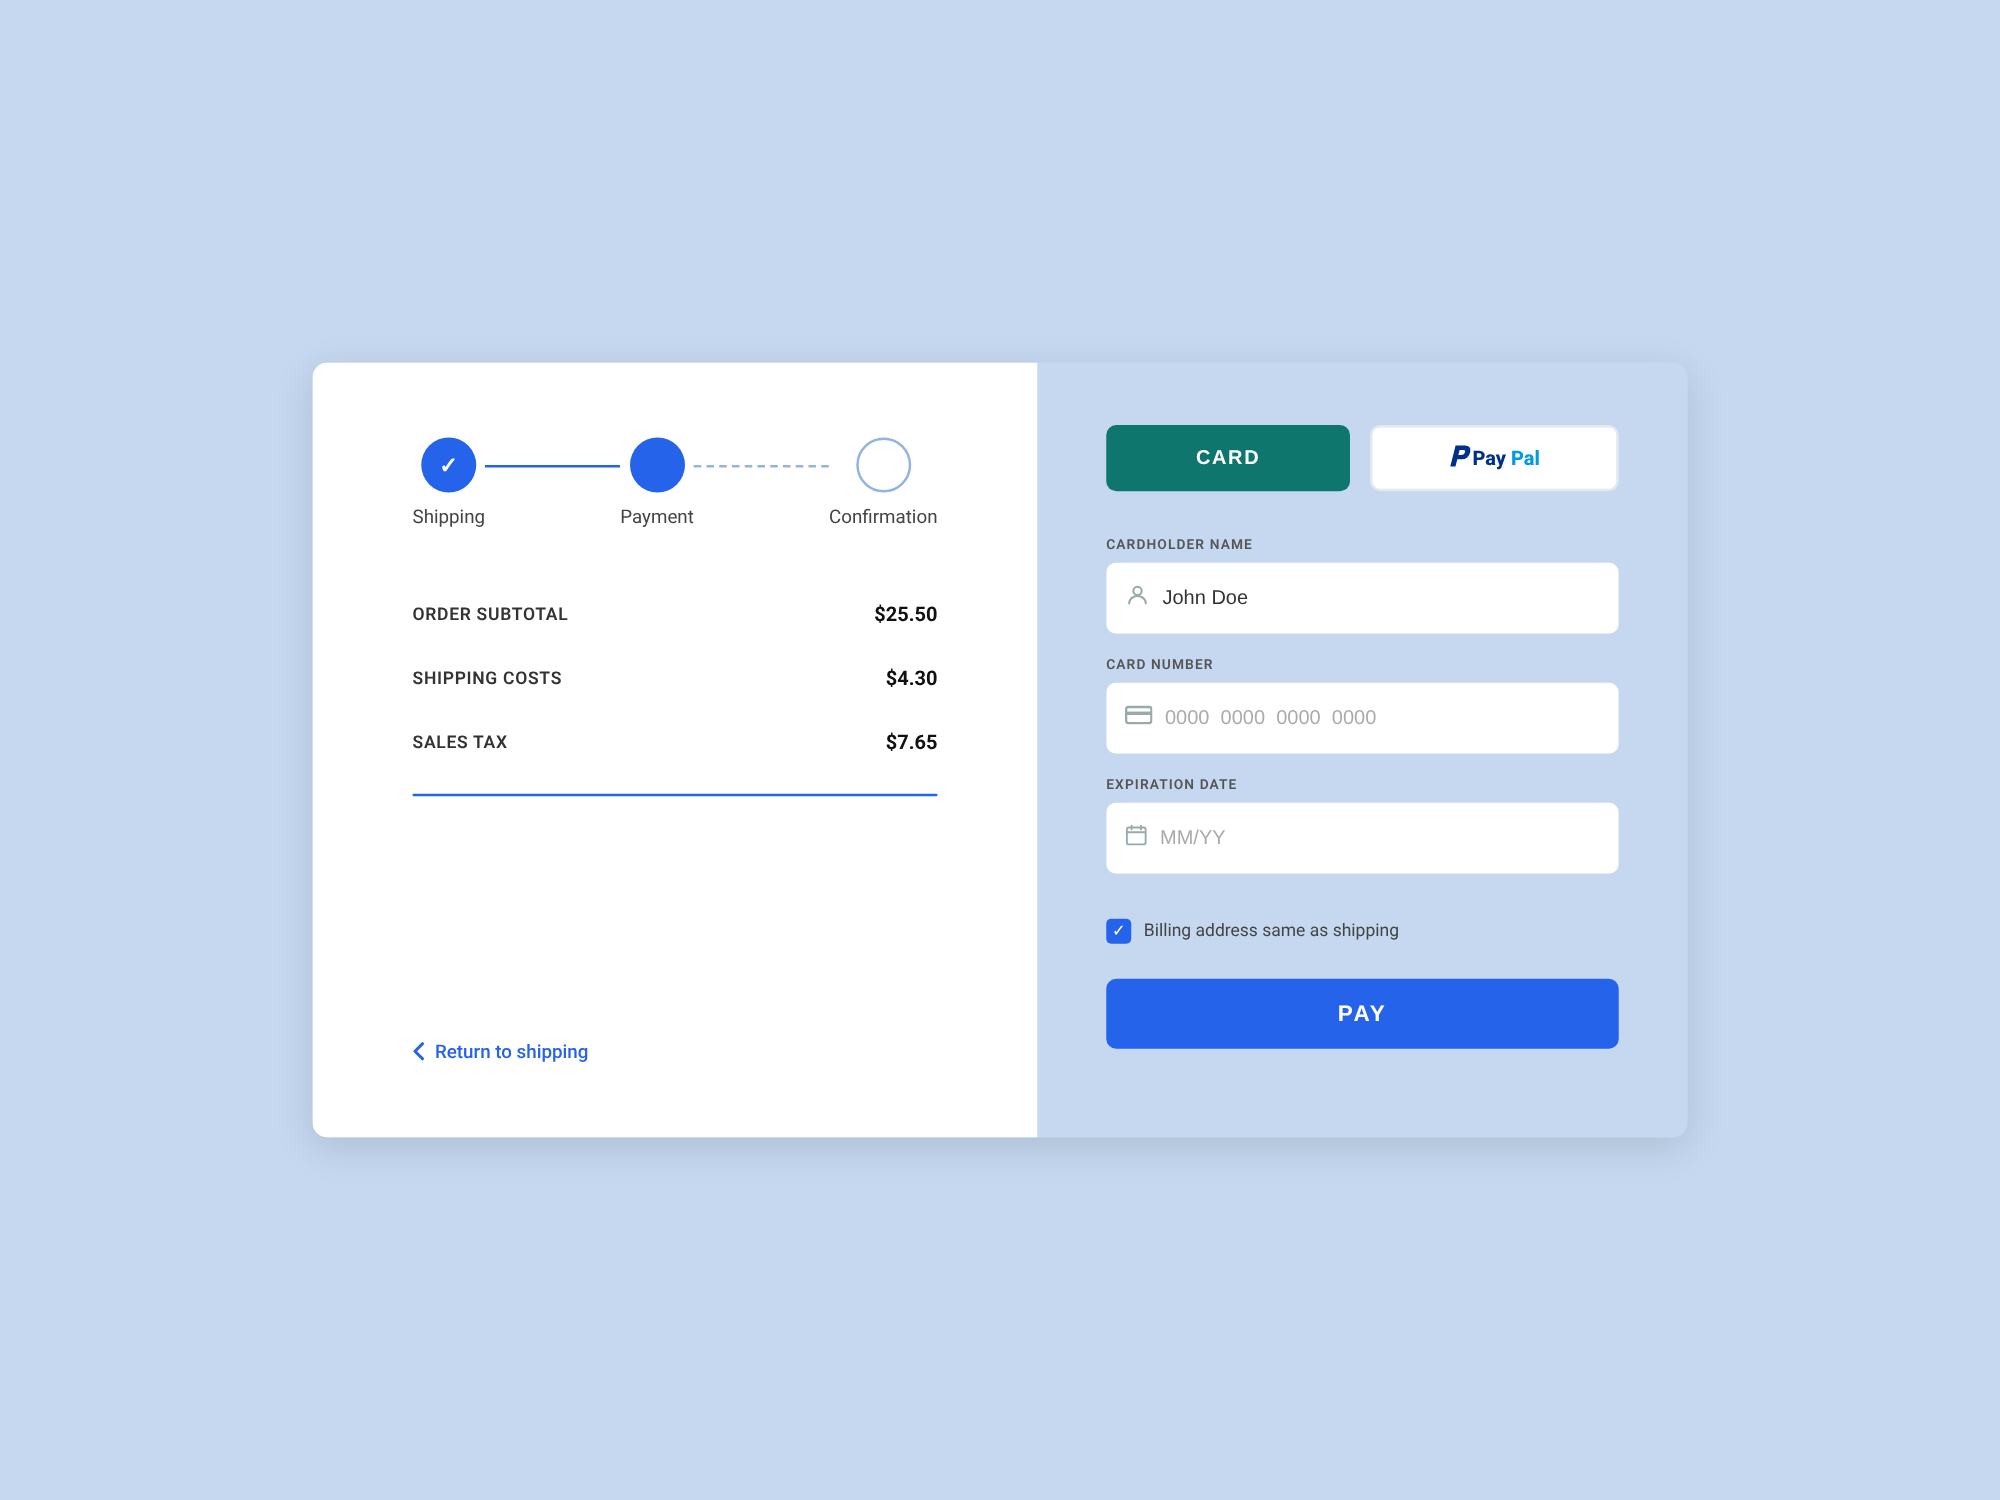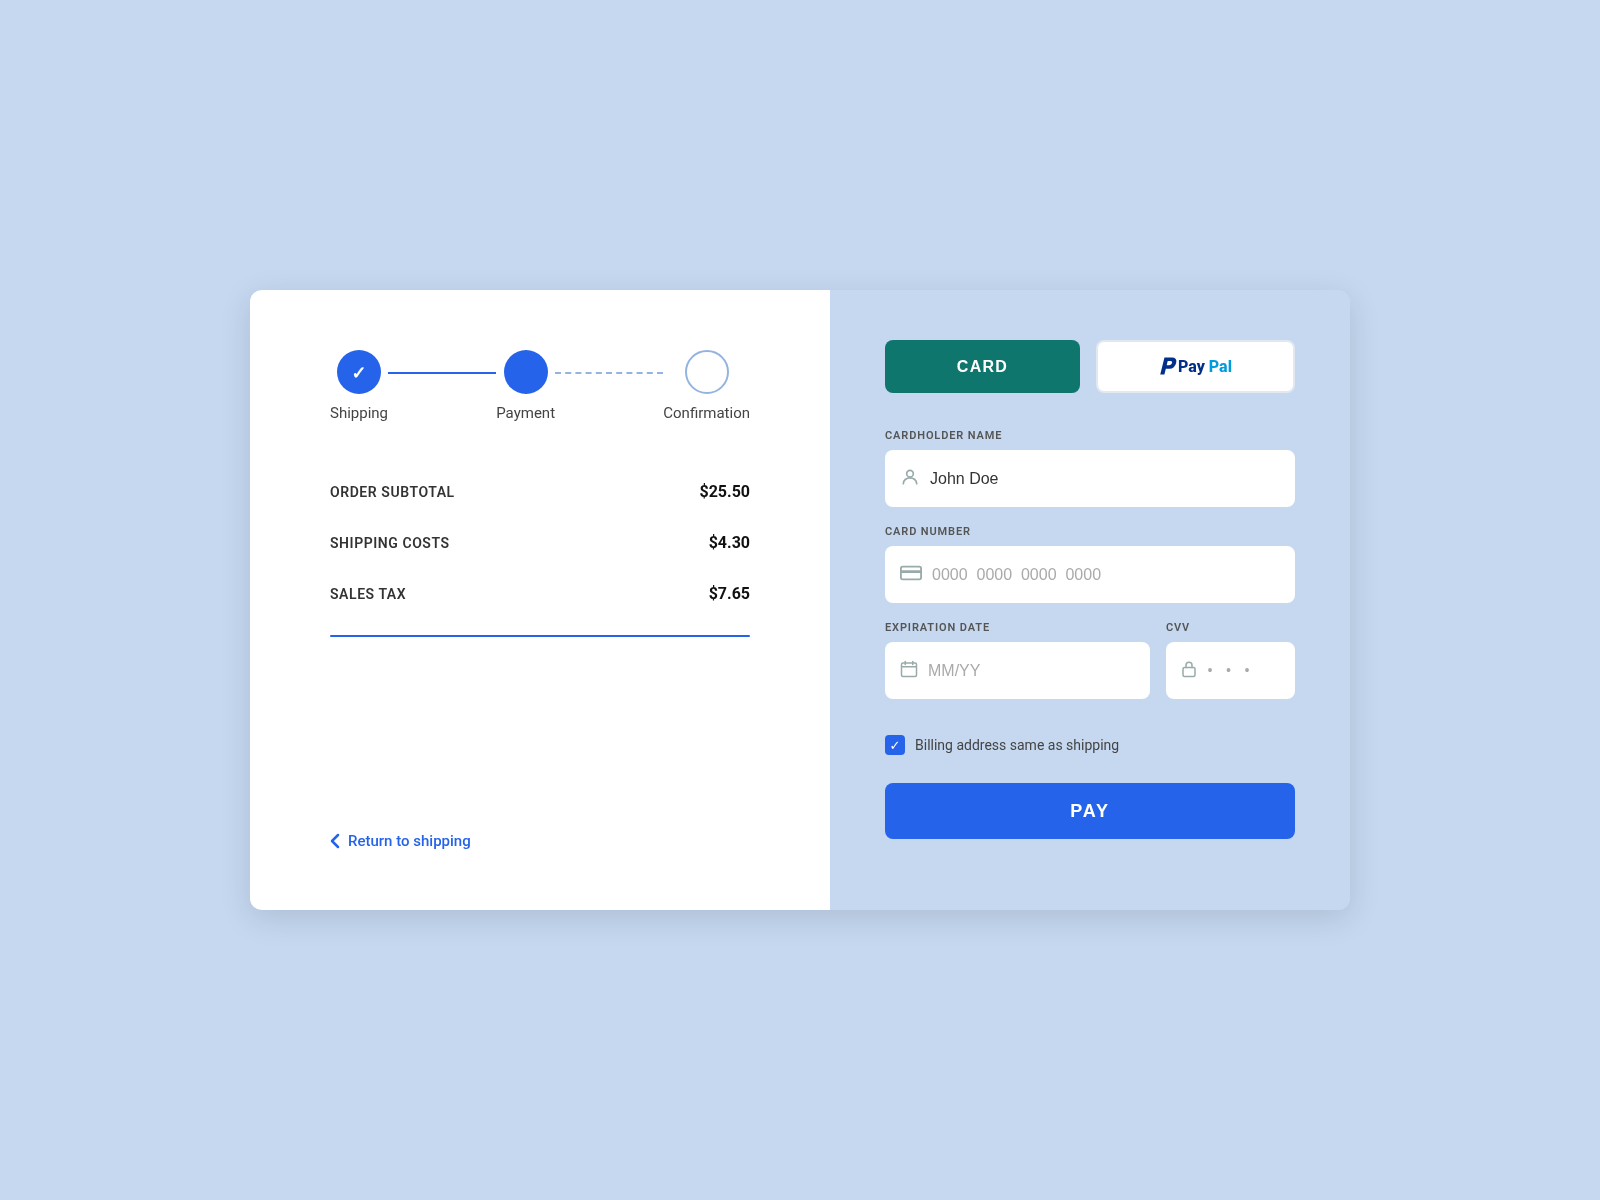--- a/index.html
+++ b/index.html
@@ -404,32 +404,20 @@
           <span class="input-icon">
             <svg width="18" height="18" viewBox="0 0 24 24" fill="none" xmlns="http://www.w3.org/2000/svg">
               <rect x="2" y="4" width="20" height="18" rx="2" stroke="#9aa" stroke-width="2"></rect>
               <path d="M2 9h20" stroke="#9aa" stroke-width="2"></path>
               <path d="M7 2v4M17 2v4" stroke="#9aa" stroke-width="2" stroke-linecap="round"></path>
             </svg>
           </span>
           <input type="text" placeholder="MM/YY" style="">
         </div>
       </div>
-      <div class="cvv-group form-group">
-        <label class="form-label">CVV</label>
-        <div class="input-wrapper">
-          <span class="input-icon">
-            <svg width="16" height="18" viewBox="0 0 20 24" fill="none" xmlns="http://www.w3.org/2000/svg">
-              <rect x="2" y="10" width="16" height="12" rx="2" stroke="#9aa" stroke-width="2"></rect>
-              <path d="M6 10V7a4 4 0 018 0v3" stroke="#9aa" stroke-width="2" stroke-linecap="round"></path>
-            </svg>
-          </span>
-          <span style="color:#aaa; font-size:18px; letter-spacing:4px;">• • •</span>
-        </div>
-      </div>
     </div>
 
     <div class="checkbox-row">
       <div class="checkbox-custom">
         <span class="check">✓</span>
       </div>
       <span class="checkbox-label">Billing address same as shipping</span>
     </div>
 
     <button class="pay-button">PAY</button>

